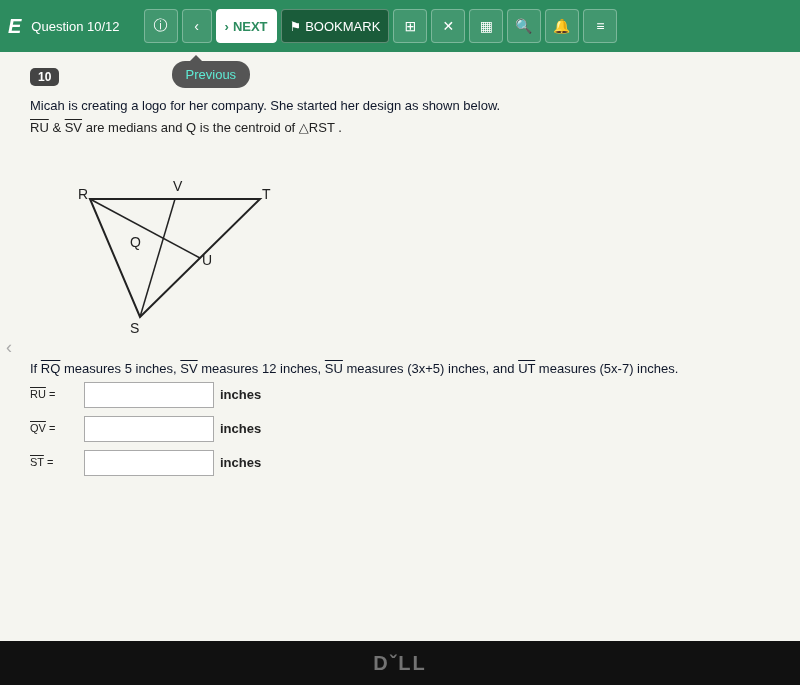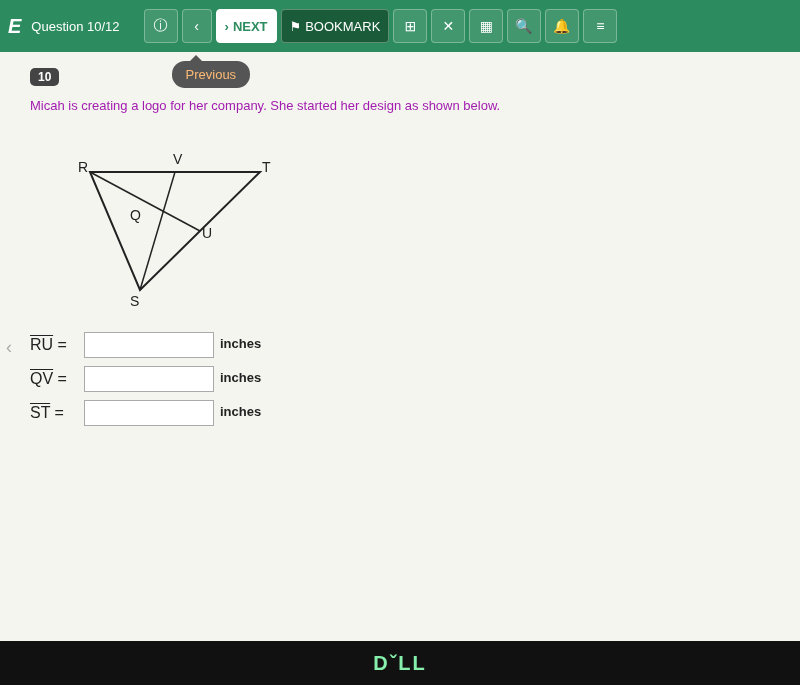--- a/index.html
+++ b/index.html
@@ -88,21 +88,21 @@
 
     
     .previous-tooltip-wrapper {
       position: relative;
     }
     .previous-tooltip {
       position: absolute;
       top: 52px;
       left: -10px;
       background: #555;
-      color: #fdba74;
+      color: #5eead4;
       padding: 6px 14px;
       border-radius: 13px;
       font-size: 13px;
       white-space: nowrap;
       z-index: 100;
     }
     .previous-tooltip::before {
       content: '';
       position: absolute;
       top: -6px;
@@ -131,21 +131,21 @@
       padding: 2px 8px;
       border-radius: 5px;
       display: inline-block;
       margin-bottom: 10px;
       width: fit-content;
     }
 
     
     .problem-text {
       font-size: 13px;
-      color: #a21caf;
+      color: #0f172a;
       line-height: 1.5;
       margin-bottom: 4px;
     }
     .problem-text2 {
       font-size: 13px;
       color: #222;
       margin-bottom: 12px;
     }
     .overline {
       text-decoration: overline;
@@ -165,21 +165,21 @@
       color: #222;
       line-height: 1.6;
     }
     .input-row {
       display: flex;
       align-items: center;
       gap: 6px;
       margin-bottom: 8px;
     }
     .input-label {
-      font-size: 16px;
+      font-size: 11px;
       min-width: 48px;
     }
     .answer-input {
       border: 1px solid #aaa;
       background: white;
       width: 130px;
       height: 26px;
       padding: 2px 6px;
       font-size: 13px;
     }
@@ -202,21 +202,21 @@
     
     .dell-bar {
       background: #111;
       height: 44px;
       display: flex;
       align-items: center;
       justify-content: center;
       flex-shrink: 0;
     }
     .dell-logo {
-      color: #86efac;
+      color: #737373;
       font-size: 20px;
       font-weight: bold;
       letter-spacing: 2px;
     }
   </style>
 </head>
 <body>
 
 <div class="toolbar">
   <span class="toolbar-logo">E</span>
@@ -243,39 +243,48 @@
   <span class="toolbar-icon-btn">🔔</span>
   <span class="toolbar-icon-btn">≡</span>
 </div>
 
 <div class="main-content">
   <span class="left-arrow">‹</span>
 
   <div class="question-number">10</div>
 
   <p class="problem-text">Micah is creating a logo for her company. She started her design as shown below.</p>
+  <p class="problem-text2">
+    <span class="overline">RU</span>
+    <span> &amp; </span>
+    <span class="overline">SV</span>
+    <span> are medians and Q is the centroid of △RST .</span>
+  </p>
 
   <div class="diagram-container">
     <svg width="260" height="200">
 
       <polygon points="60,52 230,52 110,170" fill="none" stroke="#222" stroke-width="2"></polygon>
 
       <line x1="60" y1="52" x2="170" y2="111" stroke="#222" stroke-width="1.5"></line>
 
       <line x1="110" y1="170" x2="145" y2="52" stroke="#222" stroke-width="1.5"></line>
 
       <text x="48" y="52" font-size="14" font-family="Arial" fill="#222">R</text>
       <text x="143" y="44" font-size="14" font-family="Arial" fill="#222">V</text>
       <text x="232" y="52" font-size="14" font-family="Arial" fill="#222">T</text>
       <text x="100" y="100" font-size="14" font-family="Arial" fill="#222">Q</text>
       <text x="172" y="118" font-size="14" font-family="Arial" fill="#222">U</text>
       <text x="100" y="186" font-size="14" font-family="Arial" fill="#222">S</text>
     </svg>
   </div>
 
+  <p class="problem-text">
+    If <span class="overline">RQ</span> measures 5 inches, <span class="overline">SV</span> measures 12 inches, <span class="overline">SU</span> measures (3x+5) inches, and <span class="overline">UT</span> measures (5x-7) inches.
+  </p>
 
   <div class="inputs-section">
     <div class="input-row">
       <span class="input-label"><span class="overline">RU</span> =</span>
       <input class="answer-input" type="text" style="">
       <span class="unit-label">inches</span>
     </div>
     <div class="input-row">
       <span class="input-label"><span class="overline">QV</span> =</span>
       <input class="answer-input" type="text" style="">

